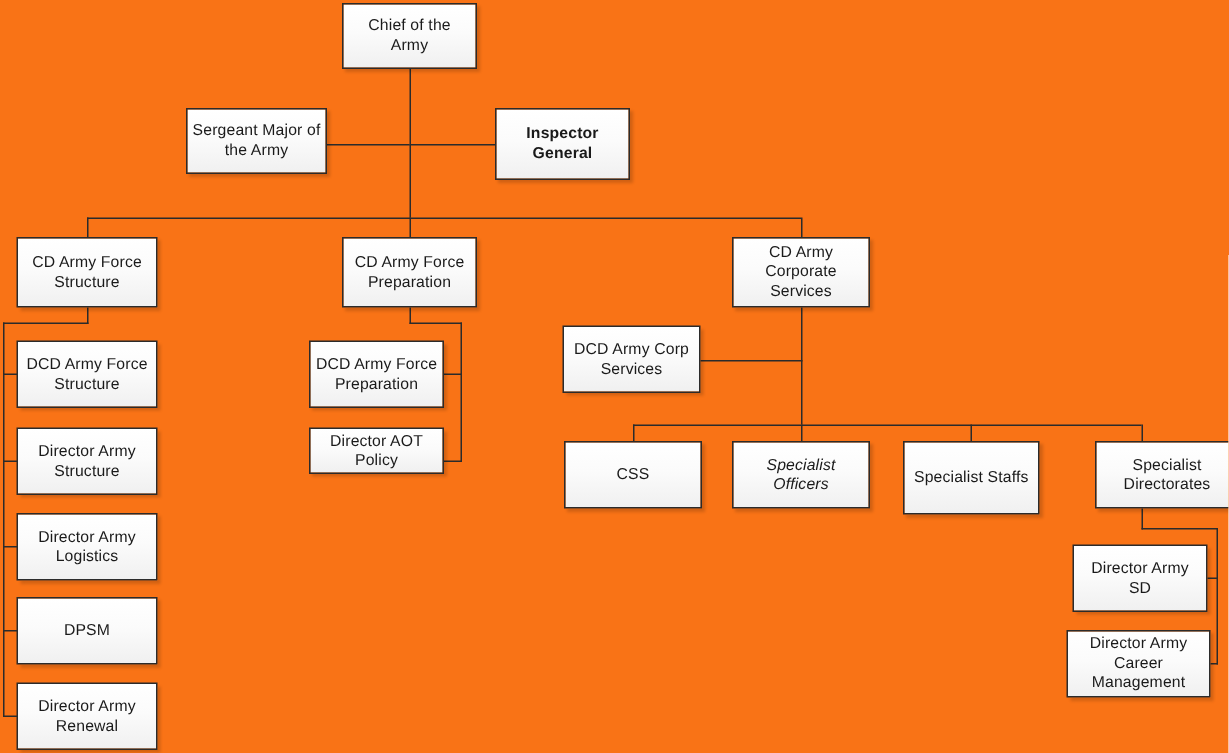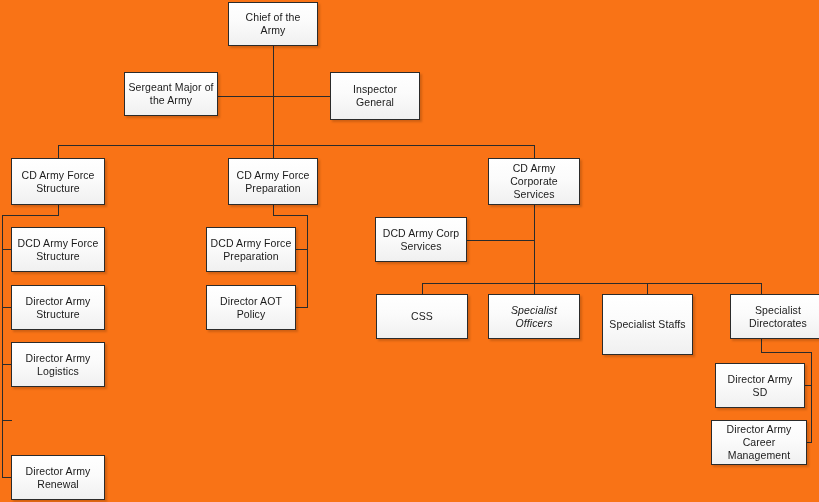--- a/index.html
+++ b/index.html
@@ -82,21 +82,21 @@
     <div class="conn v" style="left: 811px; top: 352px; height: 91px;"></div>
     <div class="conn h" style="left: 805px; top: 385px; width: 7px;"></div>
     <div class="conn h" style="left: 807px; top: 442px; width: 5px;"></div>
     <div class="node" style="left: 228px; top: 2px; width: 90px; height: 44px;">
       <span class="node-label">Chief of the Army</span>
     </div>
     <div class="node" style="left: 124px; top: 72px; width: 94px; height: 44px;">
       <span class="node-label">Sergeant Major of
 the Army</span>
     </div>
-    <div class="node" style="left: 330px; top: 72px; width: 90px; height: 48px;">
+    <div class="node" style="left: 330px; top: 72px; width: 90px; height: 48px; font-weight: bold;">
       <span class="node-label">Inspector General</span>
     </div>
     <div class="node" style="left: 11px; top: 158px; width: 94px; height: 47px;">
       <span class="node-label">CD Army Force
 Structure</span>
     </div>
     <div class="node" style="left: 228px; top: 158px; width: 90px; height: 47px;">
       <span class="node-label">CD Army Force
 Preparation</span>
     </div>
@@ -109,42 +109,45 @@
 Structure</span>
     </div>
     <div class="node" style="left: 11px; top: 285px; width: 94px; height: 45px;">
       <span class="node-label">Director Army
 Structure</span>
     </div>
     <div class="node" style="left: 11px; top: 342px; width: 94px; height: 45px;">
       <span class="node-label">Director Army
 Logistics</span>
     </div>
+    <div class="node" style="left: 11px; top: 398px; width: 94px; height: 45px;">
+      <span class="node-label">DPSM</span>
+    </div>
     <div class="node" style="left: 11px; top: 455px; width: 94px; height: 45px;">
       <span class="node-label">Director Army
 Renewal</span>
     </div>
     <div class="node" style="left: 206px; top: 227px; width: 90px; height: 45px;">
       <span class="node-label">DCD Army Force
 Preparation</span>
     </div>
-    <div class="node" style="left: 206px; top: 285px; width: 90px; height: 45px;">
+    <div class="node" style="left: 206px; top: 285px; width: 90px; height: 31px;">
       <span class="node-label">Director AOT Policy</span>
     </div>
     <div class="node" style="left: 375px; top: 217px; width: 92px; height: 45px;">
       <span class="node-label">DCD Army Corp
 Services</span>
     </div>
     <div class="node" style="left: 376px; top: 294px; width: 92px; height: 45px;">
       <span class="node-label">CSS</span>
     </div>
     <div class="node" style="left: 488px; top: 294px; width: 92px; height: 45px; font-style: italic;">
       <span class="node-label">Specialist Officers</span>
     </div>
-    <div class="node" style="left: 602px; top: 294px; width: 91px; height: 61px;">
+    <div class="node" style="left: 602px; top: 294px; width: 91px; height: 49px;">
       <span class="node-label">Specialist Staffs</span>
     </div>
     <div class="node" style="left: 730px; top: 294px; width: 96px; height: 45px; justify-content: flex-end;">
       <span class="node-label">Specialist
 Directorates</span>
     </div>
     <div class="node" style="left: 715px; top: 363px; width: 90px; height: 45px;">
       <span class="node-label">Director Army SD</span>
     </div>
     <div class="node" style="left: 711px; top: 420px; width: 96px; height: 45px;">

